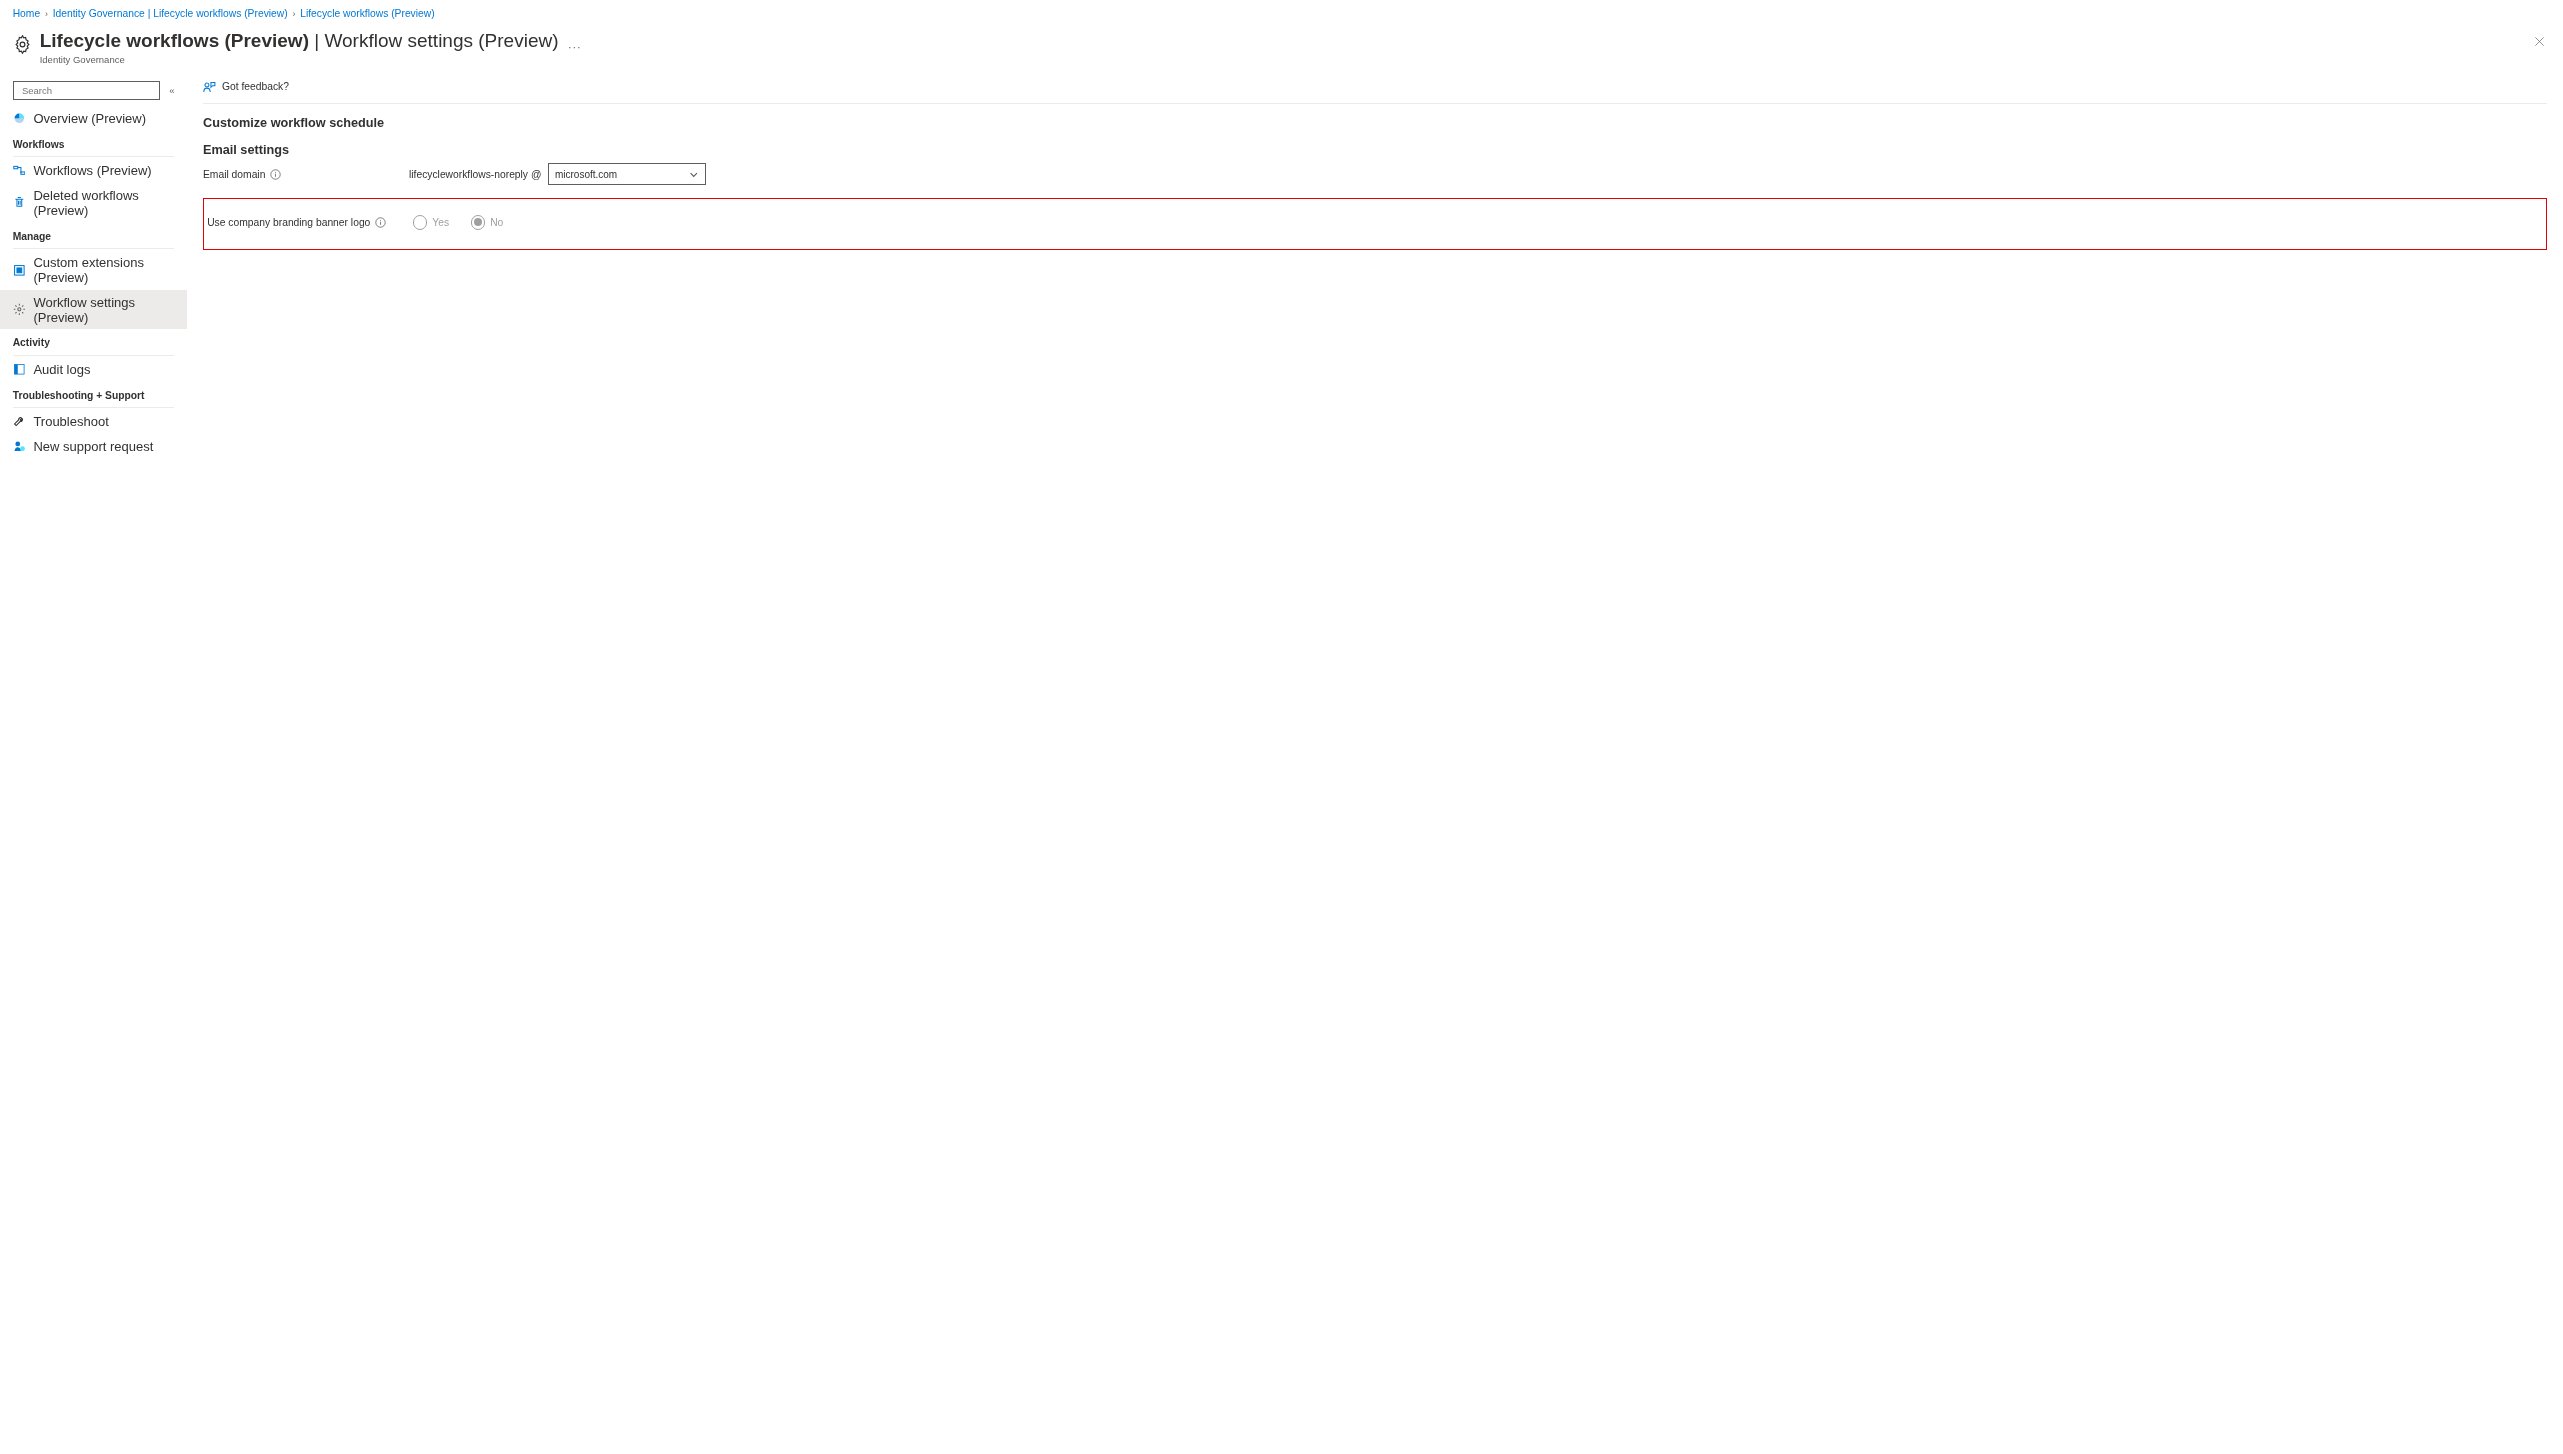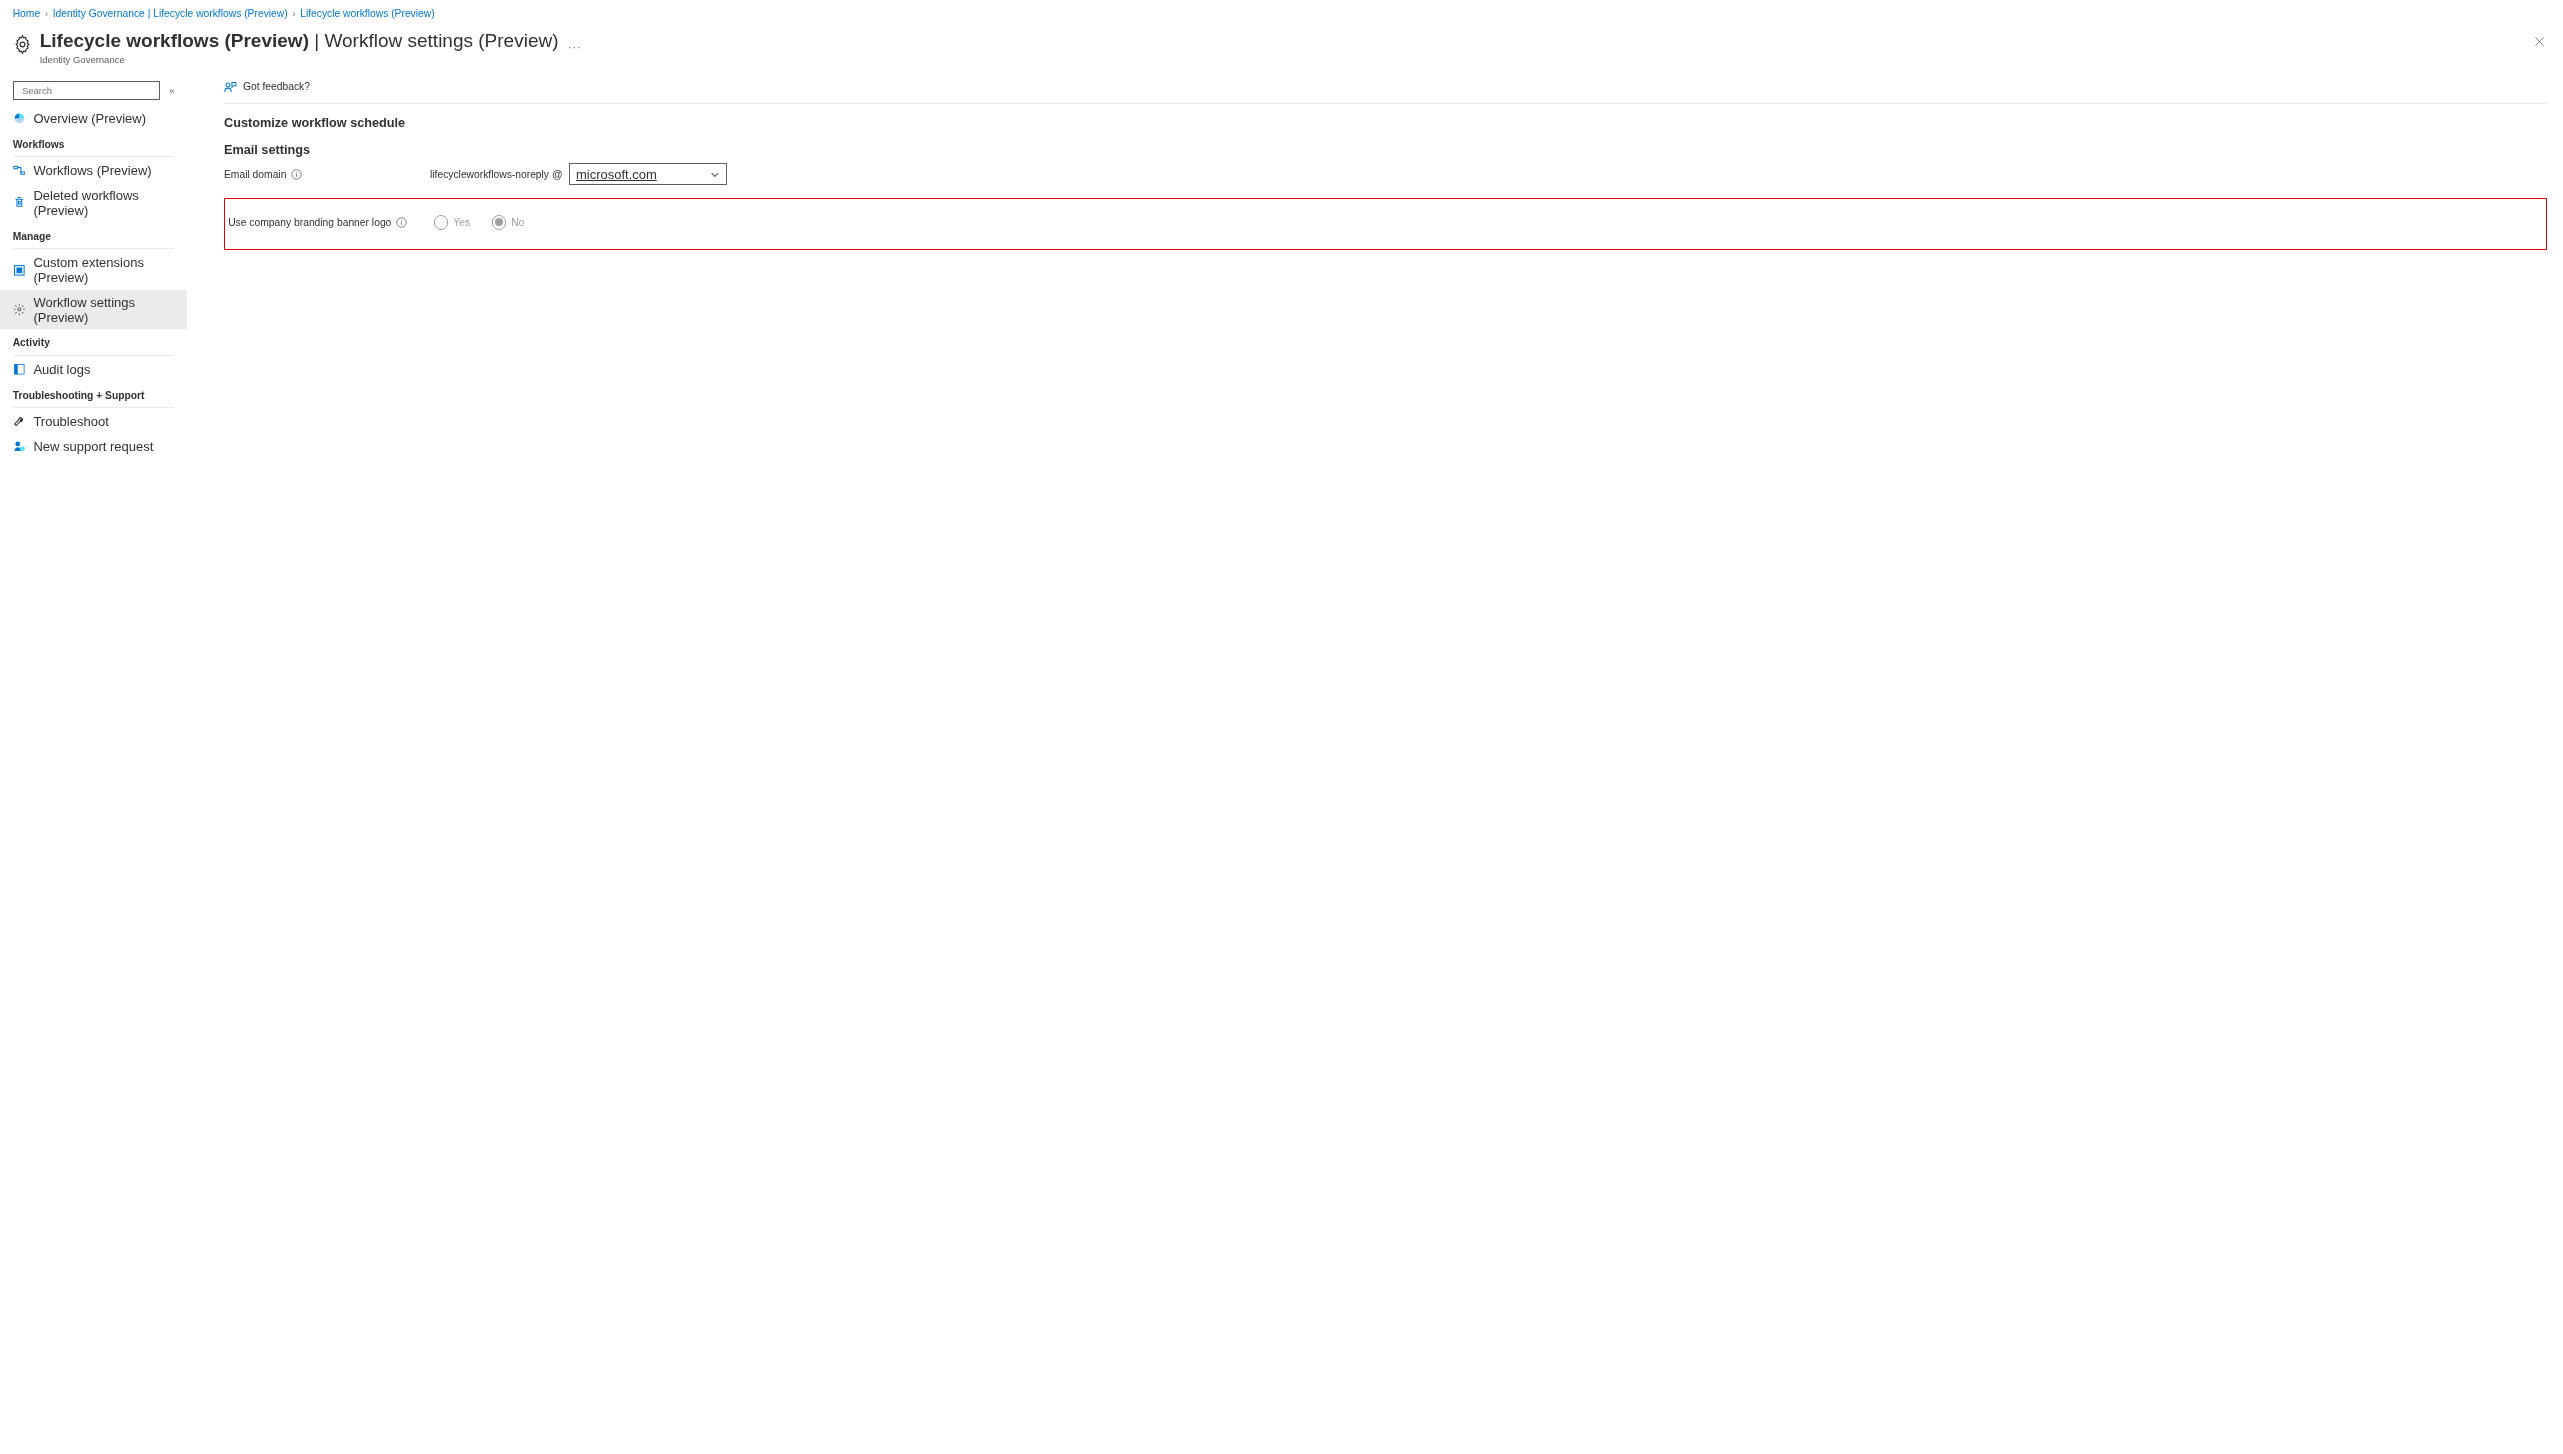--- a/index.html
+++ b/index.html
@@ -10,21 +10,21 @@
     .breadcrumb .sep { color: #605e5c; font-size: 8.7px; }
     
     .page-header { display: flex; align-items: flex-start; padding: 3.2px 12.7px 9.5px 12.7px; position: relative; }
     .page-header .gear { width: 19px; height: 19px; margin-right: 8px; margin-top: 4.8px; }
     .page-header h1 { font-size: 19px; font-weight: 600; color: #323130; }
     .page-header h1 .light { font-weight: 400; color: #323130; }
     .page-header .sub { font-size: 9.5px; color: #605e5c; margin-top: 1.6px; }
     .page-header .more-icon { margin-left: 9.5px; color: #605e5c; align-self: center; cursor: pointer; letter-spacing: 0.8px; font-size: 11px; }
     .close-btn { position: absolute; right: 14.3px; top: 4.8px; cursor: pointer; font-size: 14.3px; color: #605e5c; width: 19px; height: 19px; display: flex; align-items: center; justify-content: center; }
     
-    .layout { display: flex; gap: 21px; }
+    .layout { display: flex; }
     .sidebar { width: 187px; padding: 3.2px 0; }
     .content { flex: 1; padding: 0 16px; position: relative; }
     
     .search-row { display: flex; align-items: center; padding: 3.2px 12.7px 6.3px 12.7px; gap: 6.3px; }
     .search-box { flex: 1; display: flex; align-items: center; border: 0.8px solid #605e5c; height: 19px; padding: 0 4.8px; background: #fff; max-width: 147px; }
     .search-box svg { width: 11px; height: 11px; color: #0078d4; }
     .search-box input { border: none; outline: none; font-size: 9.5px; padding-left: 3.2px; flex: 1; background: transparent; }
     .collapse-icon { color: #605e5c; cursor: pointer; font-size: 9.5px; padding: 0 3.2px; }
     
     .nav-item { display: flex; align-items: center; padding: 4.8px 12.7px; cursor: pointer; gap: 8px; font-size: 13px; }
@@ -45,21 +45,21 @@
     .form-label { width: 206px; font-size: 10.3px; color: #323130; display: flex; align-items: center; gap: 4.8px; }
     .info-icon { width: 11px; height: 11px; color: #605e5c; cursor: pointer; }
     
     .slider-wrap { display: flex; align-items: center; gap: 11px; }
     .slider { position: relative; width: 206px; height: 3.2px; background: #c8c6c4; border-radius: 1.6px; }
     .slider-thumb { position: absolute; left: 0; top: -5.5px; width: 12.7px; height: 12.7px; border-radius: 50%; background: #fff; border: 1.6px solid #605e5c; cursor: pointer; }
     .num-input { width: 28.5px; height: 22px; border: 0.8px solid #605e5c; text-align: center; font-size: 10.3px; }
     .unit { font-size: 10.3px; color: #323130; }
     
     .prefix-text { font-size: 10.3px; color: #323130; margin-right: 6.3px; }
-    .select-box { display: flex; align-items: center; justify-content: space-between; border: 0.8px solid #605e5c; width: 158px; height: 22px; padding: 0 6.3px; cursor: pointer; font-size: 13px; background: #fff; text-decoration: underline; }
+    .select-box { display: flex; align-items: center; justify-content: space-between; border: 0.8px solid #605e5c; width: 158px; height: 22px; padding: 0 6.3px; cursor: pointer; font-size: 10px; background: #fff; }
     .select-box svg { width: 9.5px; height: 9.5px; color: #605e5c; }
     
     .radio-group { display: flex; gap: 22px; align-items: center; }
     .radio-opt { display: flex; align-items: center; gap: 4.8px; cursor: pointer; font-size: 10.3px; color: #323130; }
     .radio-opt.disabled { color: #a19f9d; cursor: default; }
     .radio-circle { width: 14.3px; height: 14.3px; border: 0.8px solid #a19f9d; border-radius: 50%; display: flex; align-items: center; justify-content: center; }
     .radio-dot { width: 8px; height: 8px; border-radius: 50%; background: #a19f9d; }
     
     .highlight-box { border: 1.6px solid #e50000; padding: 11px 0 14.3px 0; margin-top: 8px; }
     

